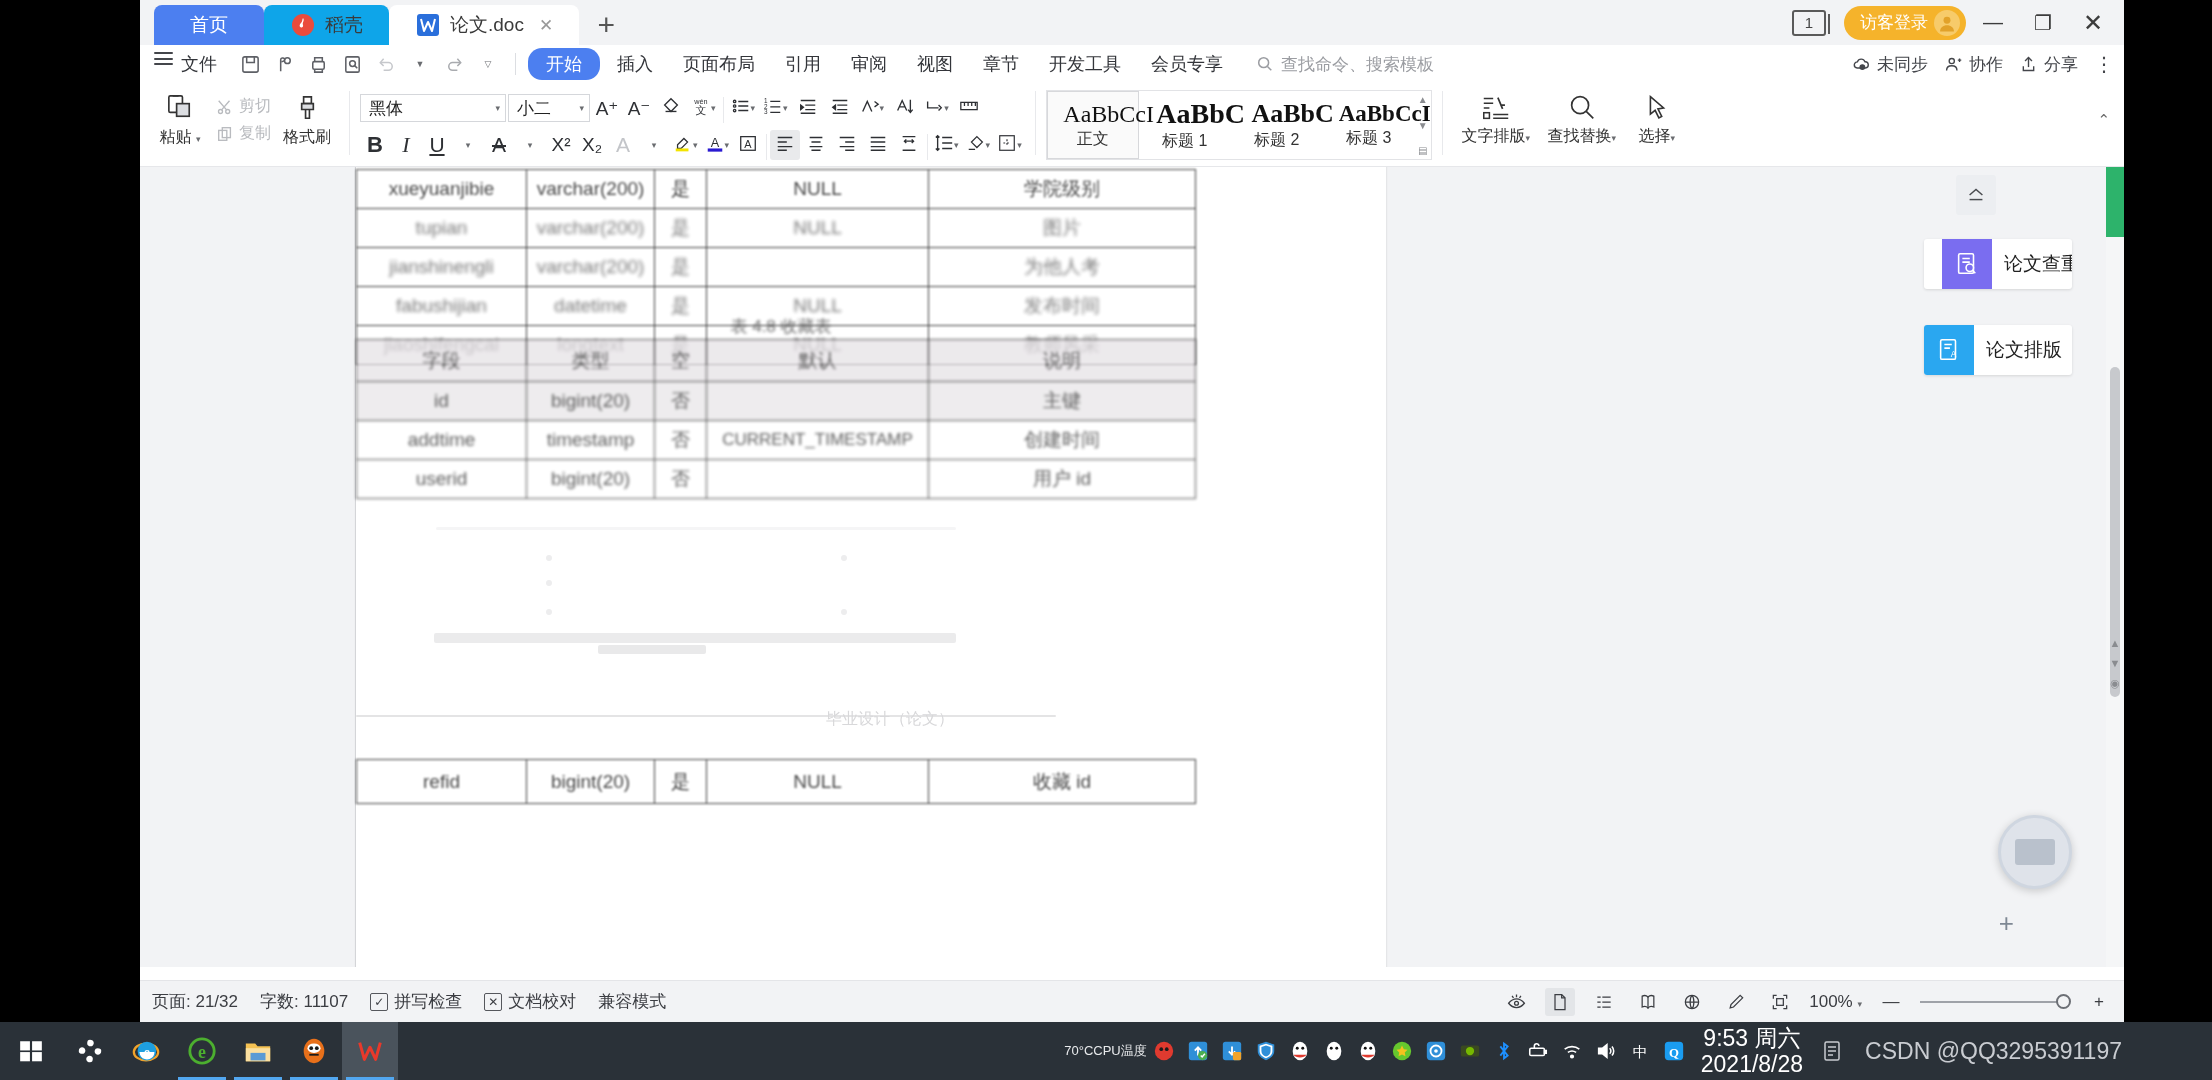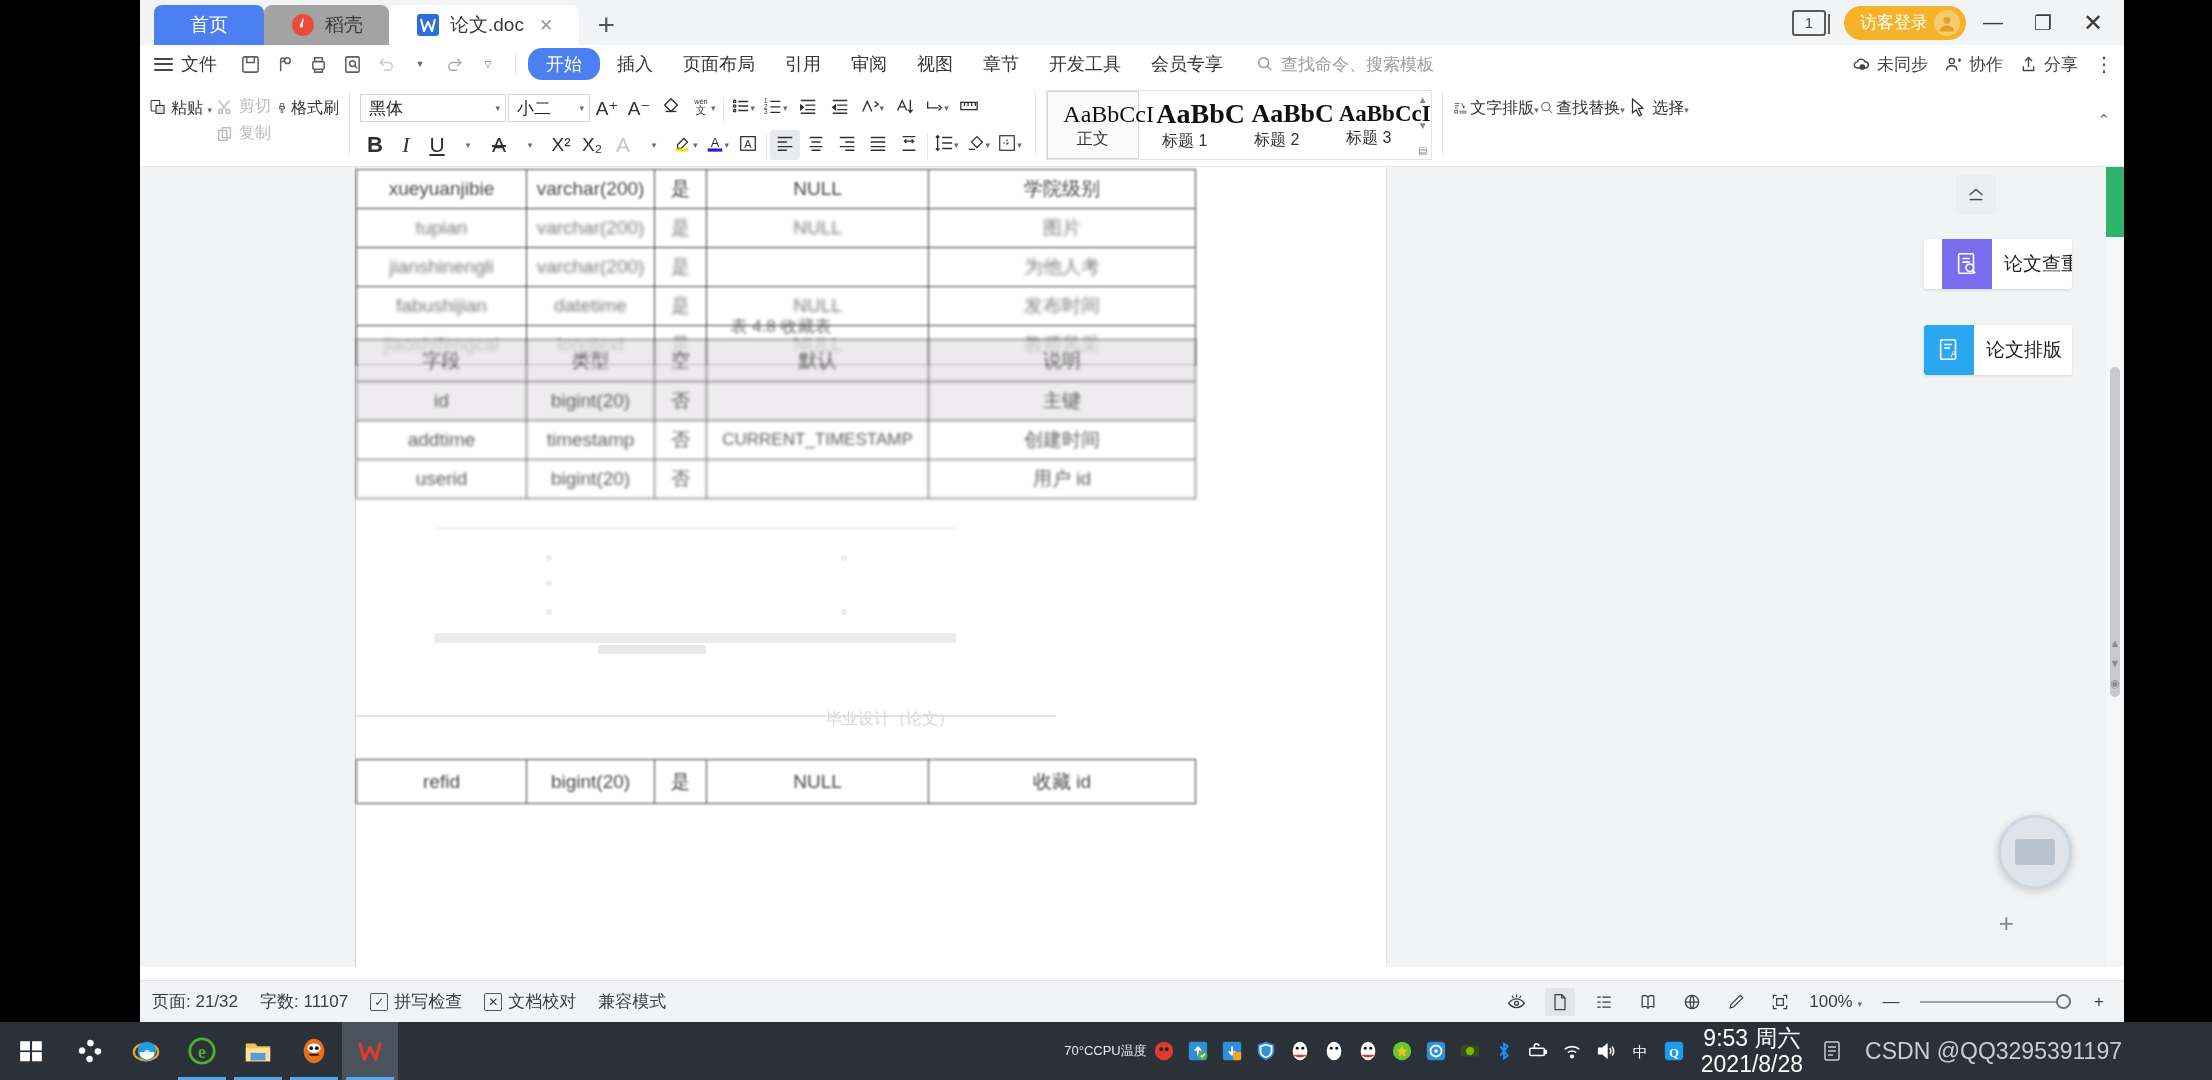--- a/index.html
+++ b/index.html
@@ -17,57 +17,57 @@
 
   
   #wps { position: absolute; left: 140px; top: 0; width: 1984px; height: 1022px; background: #fff; }
 
   
   .titlebar { position: relative; height: 45px; background: #f2f3f5; display: flex; align-items: flex-end; }
   .tab { height: 40px; display: flex; align-items: center; gap: 9px;
          padding: 0 26px; font-size: 19px; color: #3a3a3a; position: relative;
          border-radius: 8px 8px 0 0; cursor: default; white-space: nowrap; }
   .tab.home { background: #4c7ff0; color: #fff; width: 110px; justify-content: center; padding: 0; }
-  .tab.inactive { background: #a3a3a3; }
+  .tab.inactive { background: #0ea5e9; }
   .tab.active { background: #fff; }
   .tab-ico { width: 26px; height: 26px; display: inline-block; flex: none; }
   .tab-close { margin-left: 6px; font-size: 17px; color: #999; }
   .newtab { width: 54px; height: 40px; display: flex; align-items: center; justify-content: center;
             font-size: 30px; color: #555; font-weight: 300; }
 
   .tb-right { position: absolute; right: 0; top: 0; height: 45px; display: flex; align-items: center; gap: 4px; padding-right: 8px; }
   .tb-count { width: 34px; height: 26px; border: 2px solid #5a5a5a; border-radius: 3px; font-size: 15px;
               display: flex; align-items: center; justify-content: center; color: #444; margin-right: 14px; position: relative; }
   .tb-count:after { content:""; position:absolute; right:-6px; top:2px; width:0; height:20px; border-right:2px solid #5a5a5a;}
   .login-btn { display: flex; align-items: center; gap: 6px; height: 34px; padding: 0 6px 0 16px;
                background: #f5b32b; border-radius: 17px; color: #fff; font-size: 17px; }
   .login-av { width: 26px; height: 26px; border-radius: 50%; background: #f7cb6a; display: flex; align-items: center; justify-content: center; }
   .wbtn { width: 46px; height: 45px; display: flex; align-items: center; justify-content: center; color: #3c3c3c; font-size: 20px; }
   .wbtn.close { font-size: 24px; }
 
   
   .menurow { height: 38px; background: #fff; display: flex; align-items: center; padding-left: 14px;
              font-size: 18px; color: #33353a; position: relative; }
-  .m-file { display: flex; align-items: center; gap: 8px; margin-right: 16px; }
+  .m-file { display: flex; gap: 8px; margin-right: 16px; }
   .hamb { display: inline-flex; flex-direction: column; justify-content: space-between; width: 19px; height: 13px; }
   .hamb i { display: block; height: 2px; background: #44464b; border-radius: 1px; }
   .qicon { width: 34px; height: 30px; display: flex; align-items: center; justify-content: center; color: #5e6066; }
   .qsep { width: 1px; height: 22px; background: #dcdee2; margin: 0 10px; }
   .mtab { padding: 3px 13px; margin: 0 2px; white-space: nowrap; }
   .mtab.sel { background: #4c7ff0; color: #fff; border-radius: 14px; padding: 4px 18px; }
   .msearch { display: flex; align-items: center; gap: 7px; margin-left: 18px; color: #9b9da2; font-size: 17px; }
   .menu-right { position: absolute; right: 10px; display: flex; align-items: center; gap: 16px; font-size: 17px; color: #44464b; }
   .mr-item { display: flex; align-items: center; gap: 6px; }
 
   
   .ribbon { height: 84px; background: #fff; display: flex; align-items: flex-start; padding: 4px 0 0 0;
             border-bottom: 1px solid #e6e7ea; position: relative; }
   .rgroup { display: flex; align-items: flex-start; height: 78px; padding: 0 8px; }
   .rsep { width: 1px; height: 64px; background: #e8e9ec; margin: 4px 2px 0; }
-  .bigbtn { width: 64px; display: flex; flex-direction: row; align-items: center; gap: 2px; padding-top: 5px; font-size: 16px; color: #333; }
+  .bigbtn { width: 64px; display: flex; flex-direction: column; align-items: center; gap: 2px; padding-top: 5px; font-size: 16px; color: #333; }
   .bigbtn .lbl { white-space: nowrap; }
   .smallcol { display: flex; flex-direction: column; justify-content: center; gap: 4px; padding-top: 8px; }
   .smallbtn { display: flex; align-items: center; gap: 5px; font-size: 16px; color: #b9bbbf; padding: 1px 4px; }
   .fontrow { display: flex; align-items: center; gap: 2px; padding-top: 6px; }
   .fontbox { height: 28px; border: 1px solid #d5d7db; background: #fff; display: flex; align-items: center;
              justify-content: space-between; padding: 0 5px 0 8px; font-size: 17px; color: #222; }
   .fontbox.name { width: 146px; }
   .fontbox.size { width: 82px; }
   .caret { font-size: 9px; color: #6a6c70; }
   .fmtrow { display: flex; align-items: center; gap: 1px; padding-top: 7px; }

